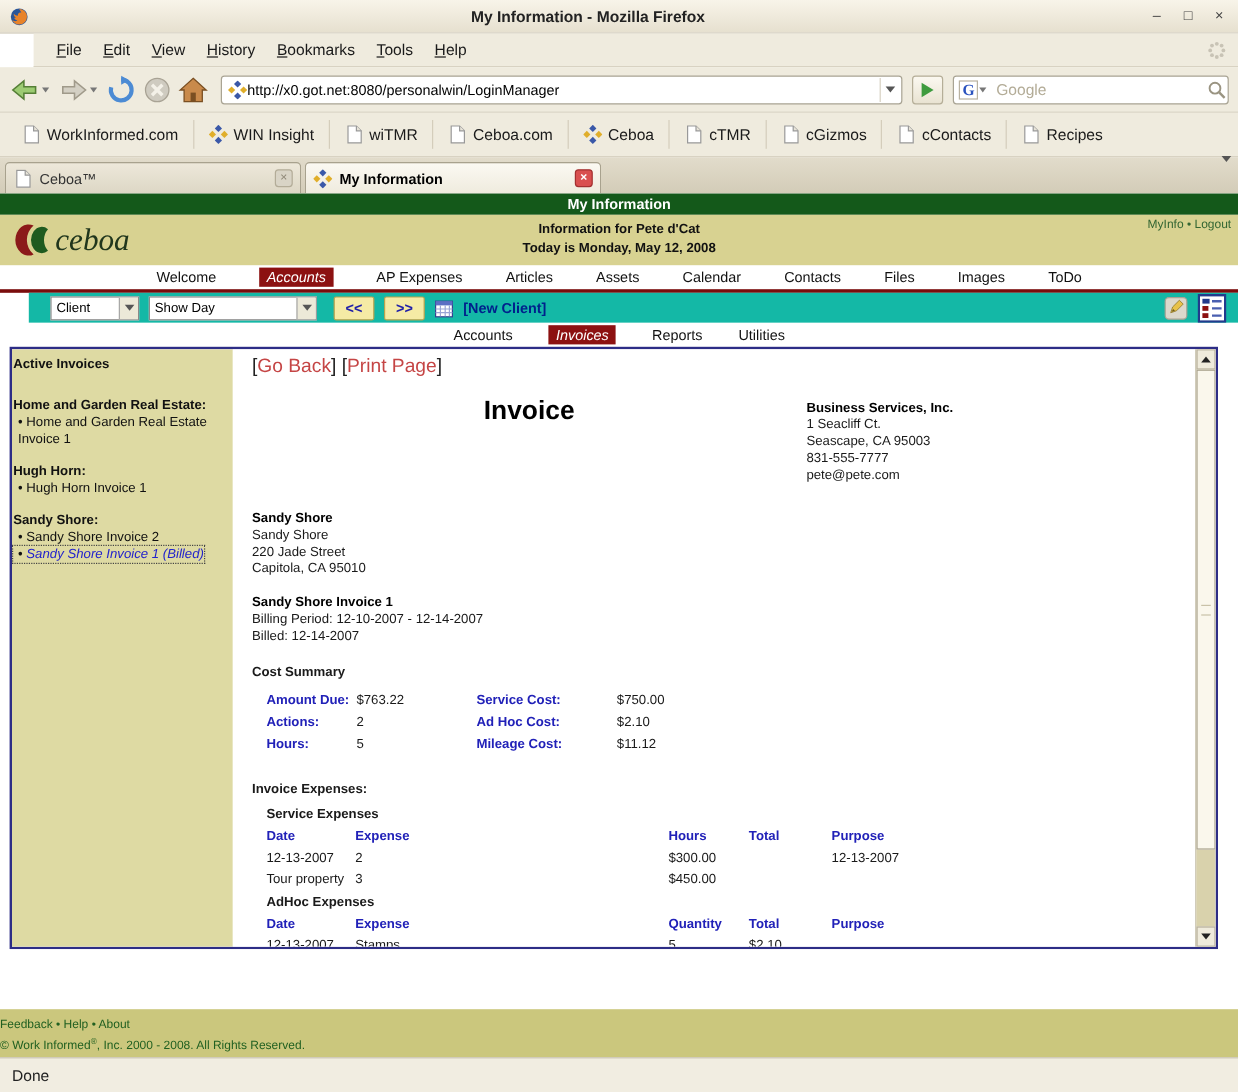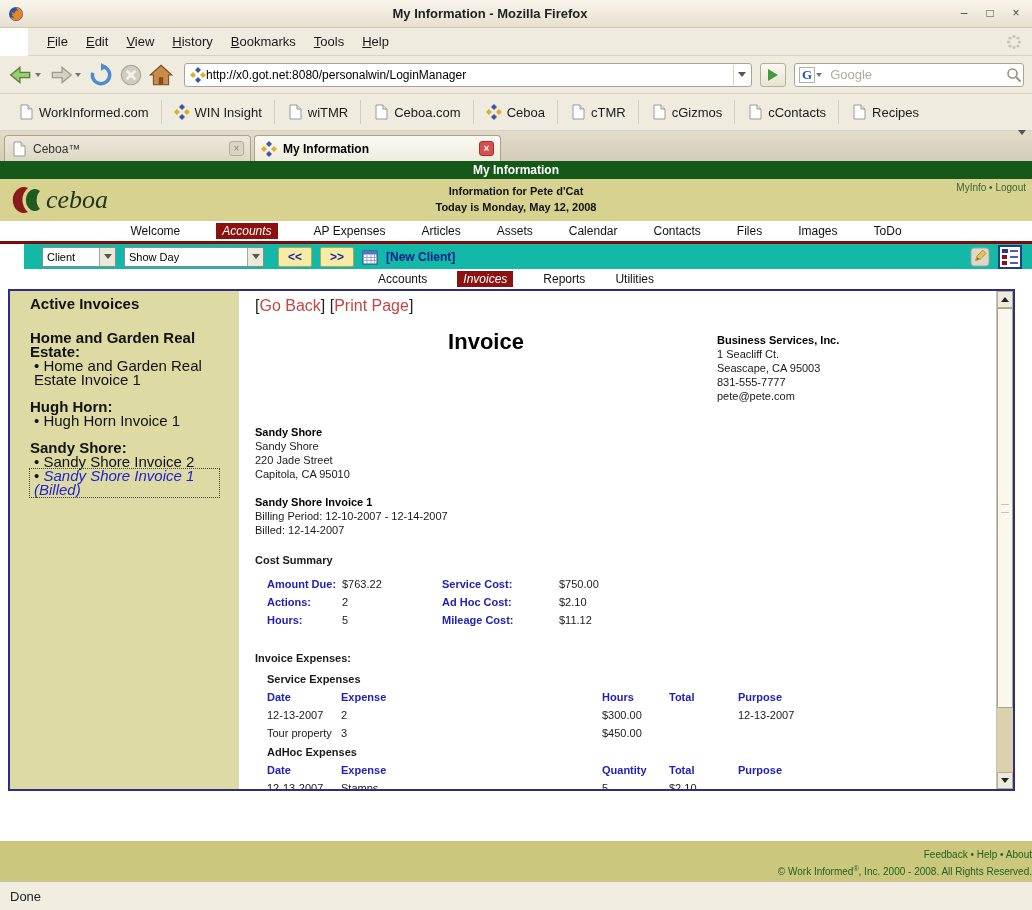--- a/index.html
+++ b/index.html
@@ -61,21 +61,21 @@
   .fake-select { height: 20px; border: 1px solid #8A8A8A; background: #fff; display: flex; align-items: center; font-size: 11px; color: #000; }
   .fake-select .sel-label { padding: 0 4px; flex: 1; }
   .fake-select .sel-arrow { width: 16px; height: 18px; background: #ECE9D8; border-left: 1px solid #A8A8A8; display: flex; align-items: center; justify-content: center; }
   .pager-btn { width: 34px; height: 20px; background: #F5EBA5; border: 1px solid #B8A34E; border-radius: 2px; color: #1F1FA8; font-weight: bold; font-size: 12px; text-align: center; line-height: 18px; }
   .new-client { color: #00218C; font-weight: bold; font-size: 12px; }
   .toolbar-spacer { flex: 1; }
 
   .sub-nav { height: 20px; display: flex; justify-content: center; gap: 30px; align-items: center; font-size: 12px; color: #111; background: #fff; }
 
   .frame { height: 502px; margin: 0 17px 0 8px; border: 2px solid #2D2D86; display: flex; overflow: hidden; background: #fff; }
-  .sidebar { width: 229px; background: #DEDAA3; padding: 6px 20px; font-size: 15px; color: #111; line-height: 14px; overflow: hidden; }
+  .sidebar { width: 184px; background: #DEDAA3; padding: 6px 1px; font-size: 11px; color: #111; line-height: 14px; overflow: hidden; }
   .sidebar .sb-title { font-weight: bold; margin-bottom: 20px; }
   .sidebar .sb-group { margin-bottom: 13px; }
   .sidebar .sb-group-name { font-weight: bold; }
   .sidebar .sb-item { padding-left: 4px; }
   .sidebar .sb-item.selected .sb-link { color: #2222CC; font-style: italic; }
   .sidebar .sb-item.selected { outline: 1px dotted #444; display: inline-block; }
 
   .main-pane { flex: 1; background: #fff; padding: 8px 0 0 16px; font-size: 11px; color: #1a1a1a; line-height: 14px; overflow: hidden; }
   .action-links { font-size: 16px; color: #222; height: 16px; }
   .action-links .lnk { color: #C54545; }
@@ -98,21 +98,21 @@
 
   .scrollbar { width: 17px; background: #F5F1E4; display: flex; flex-direction: column; border-left: 1px solid #C8C2AE; }
   .sb-btn { height: 17px; background: #EFEBDC; border: 1px solid #B5AE98; display: flex; align-items: center; justify-content: center; }
   .tri-up-s { width: 0; height: 0; border-left: 4px solid transparent; border-right: 4px solid transparent; border-bottom: 5px solid #222; }
   .tri-down-s { width: 0; height: 0; border-left: 4px solid transparent; border-right: 4px solid transparent; border-top: 5px solid #222; }
   .sb-thumb { height: 400px; background: #FAF7EC; border: 1px solid #A9A28C; position: relative; }
   .sb-thumb::after { content: ""; position: absolute; left: 3px; right: 3px; top: 50%; height: 7px; margin-top: -4px; border-top: 1px solid #C9C2A8; border-bottom: 1px solid #C9C2A8; }
   .sb-track-rest { flex: 1; background: #D9D2AC; }
 
   .page-gap { height: 50px; background: #fff; }
-  .page-footer { height: 40px; background: #CBC77D; text-align: right; font-size: 10px; color: #216021; padding-top: 7px; line-height: 14px; }
+  .page-footer { height: 40px; background: #CBC77D; text-align: left; font-size: 10px; color: #216021; padding-top: 7px; line-height: 14px; }
   .page-footer sup { font-size: 7px; }
 
   .statusbar { height: 29px; background: #F1EDE1; border-top: 1px solid #C9C2B0; display: flex; align-items: center; padding: 0 10px; font-size: 13px; color: #222; }
 
   .icon16 { width: 16px; height: 16px; flex: 0 0 auto; }
   .icon24 { width: 26px; height: 26px; }
 </style>
 </head>
 <body>
 

